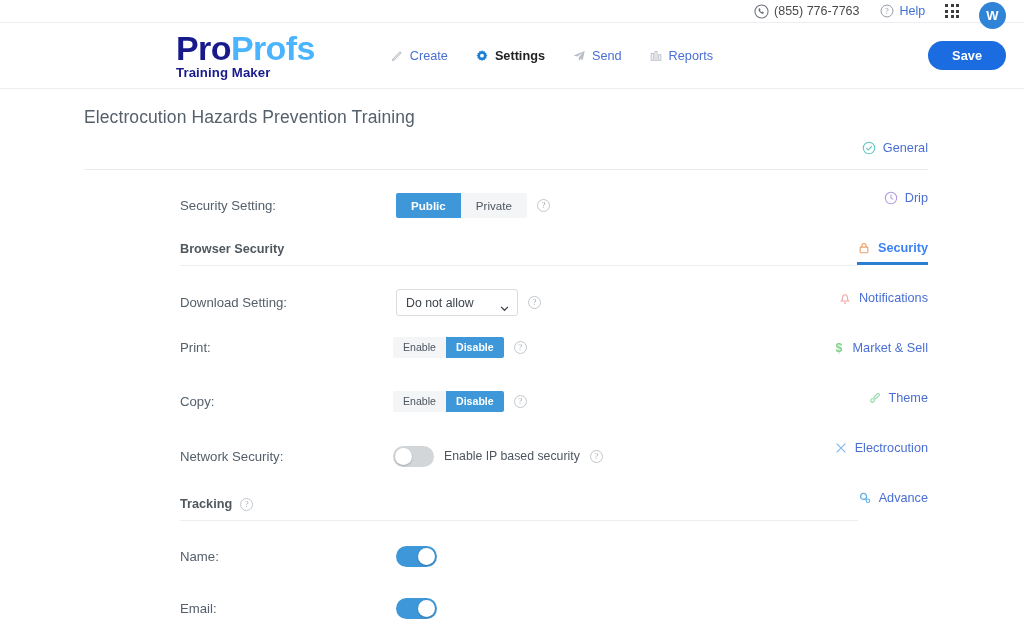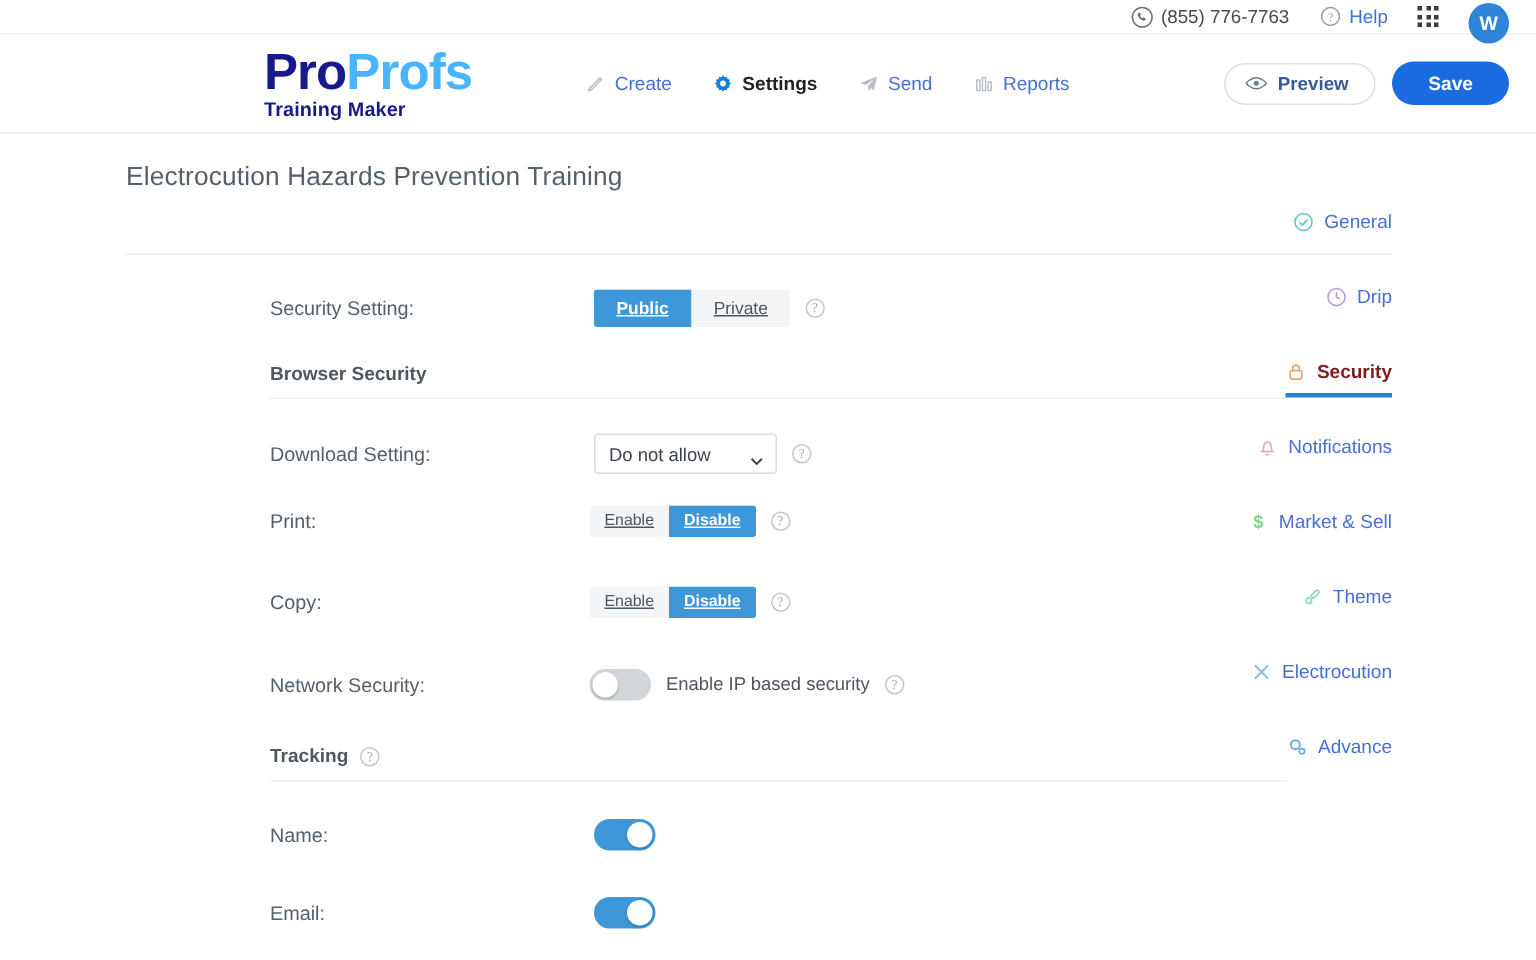--- a/index.html
+++ b/index.html
@@ -107,40 +107,40 @@
     width: calc(1024px - 180px);
     flex-direction: column;
   }
   .tab {
     display: flex; align-items: center; gap: 7px;
     font-size: 12.7px; color: #4a6fd4;
     padding-bottom: 7px; cursor: pointer;
     border-bottom: 3px solid transparent;
     position: relative; top: 1px;
   }
-  .tab.active { color: #7f1d1d; font-weight: bold; border-bottom-color: #2b7fd0; }
+  .tab.active { color: #3b82f6; font-weight: bold; border-bottom-color: #2b7fd0; }
   .tab-ico { width: 14px; height: 14px; display:block; flex:none; }
 
   
   .body { padding-left: 180px; padding-top: 22px; }
   .row {
     display: flex; align-items: center;
     min-height: 26px; position: relative;
   }
   .row-label {
     width: 216px; flex: none;
     font-size: 13.2px; color: #55606b;
   }
   .ctrl { display: flex; align-items: center; gap: 10px; }
 
   
   .seg { display: flex; border-radius: 2px; overflow: hidden; }
   .seg button {
     border: none; font-family: inherit; cursor: pointer;
-    background: #f4f5f7; color: #4d5560; text-decoration: underline;
+    background: #f4f5f7; color: #4d5560;
   }
   .seg button.on { background: #3e97d9; color: #fff; font-weight: bold; }
   .seg.lg button { height: 25px; padding: 0 15px; font-size: 11.6px; }
   .seg.sm button { height: 21px; padding: 0 10px; font-size: 10.6px; }
 
   
   .qm {
     width: 13px; height: 13px; border-radius: 50%;
     border: 1px solid #c3c7cc; color: #a8adb4;
     font-size: 9px; line-height: 11px; text-align: center;
@@ -272,29 +272,20 @@
           <rect x="2.5" y="5" width="2.4" height="8" fill="none" stroke="#b9bfc8" stroke-width="1.1"></rect>
           <rect x="6.8" y="3" width="2.4" height="10" fill="none" stroke="#b9bfc8" stroke-width="1.1"></rect>
           <rect x="11.1" y="6.5" width="2.4" height="6.5" fill="none" stroke="#b9bfc8" stroke-width="1.1"></rect>
         </svg>
       </span>
       <span>Reports</span>
     </div>
   </div>
 
   <div class="header-actions">
-    <button class="btn-preview">
-      <span class="eye-ico">
-        <svg viewBox="0 0 18 12" width="15" height="11">
-          <path d="M1 6s3-4.4 8-4.4S17 6 17 6s-3 4.4-8 4.4S1 6 1 6z" fill="none" stroke="#6b7b95" stroke-width="1.1"></path>
-          <circle cx="9" cy="6" r="2" fill="#6b7b95"></circle>
-        </svg>
-      </span>
-      <span>Preview</span>
-    </button>
     <button class="btn-save">Save</button>
   </div>
 </div>
 
 <div class="title-area">
   <div class="page-title">Electrocution Hazards Prevention Training</div>
 
   <div class="tabs">
 
     <div class="tab">

